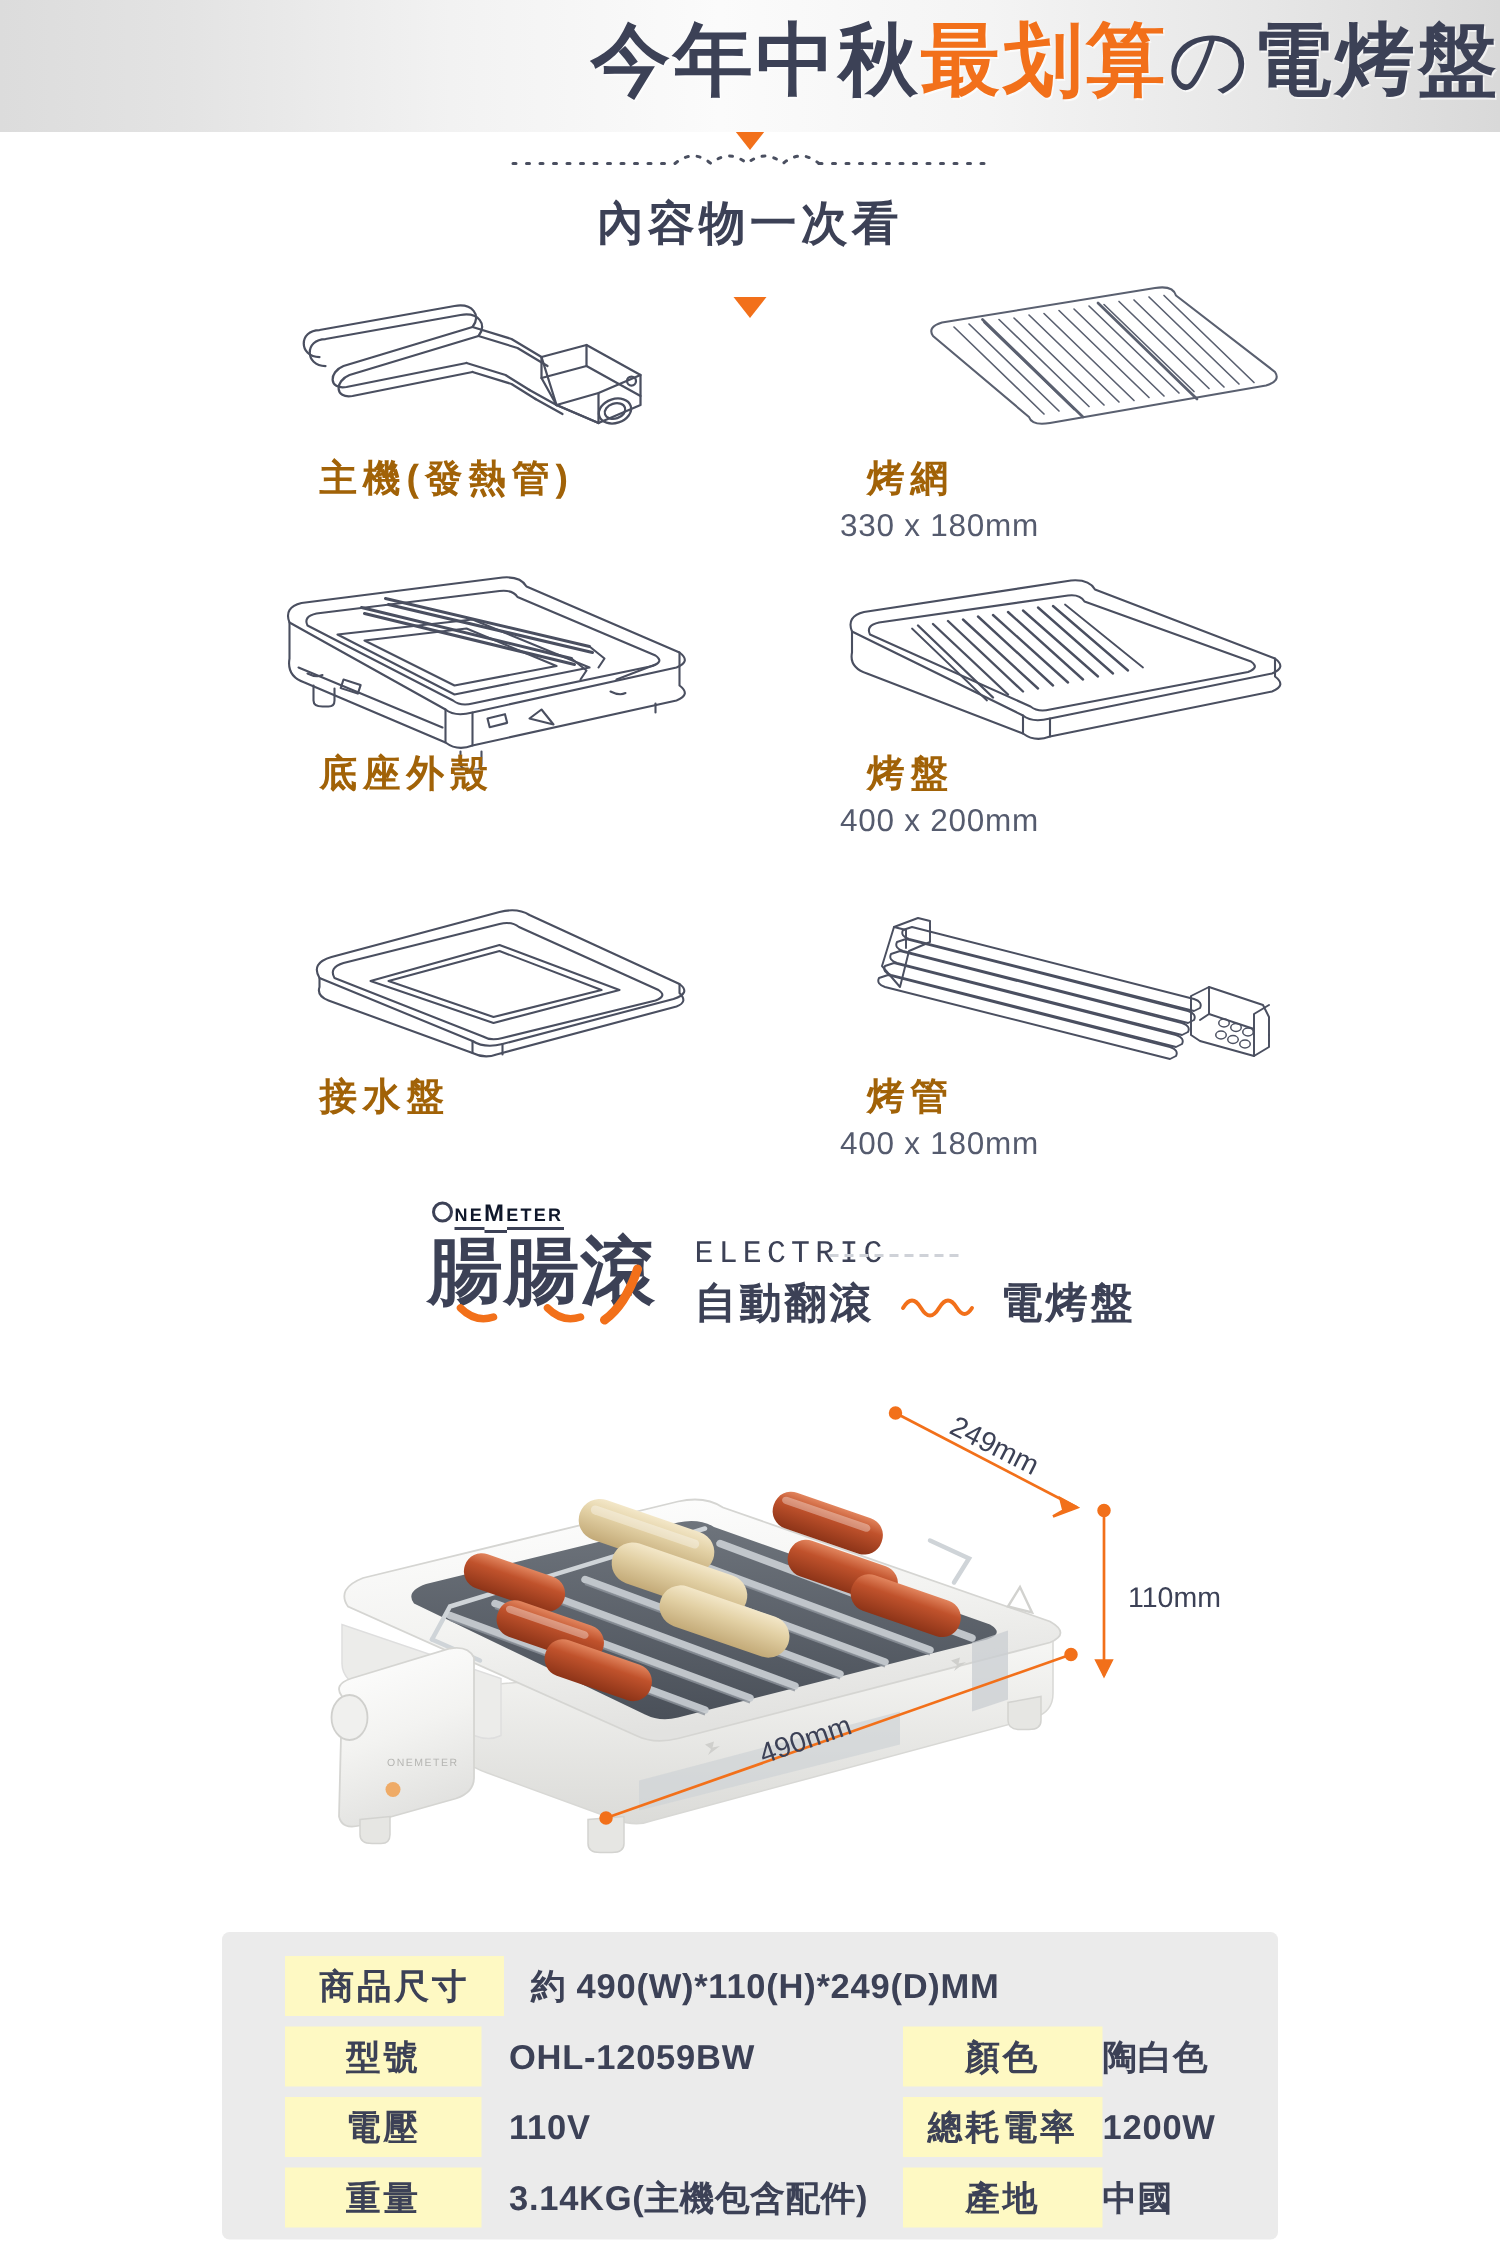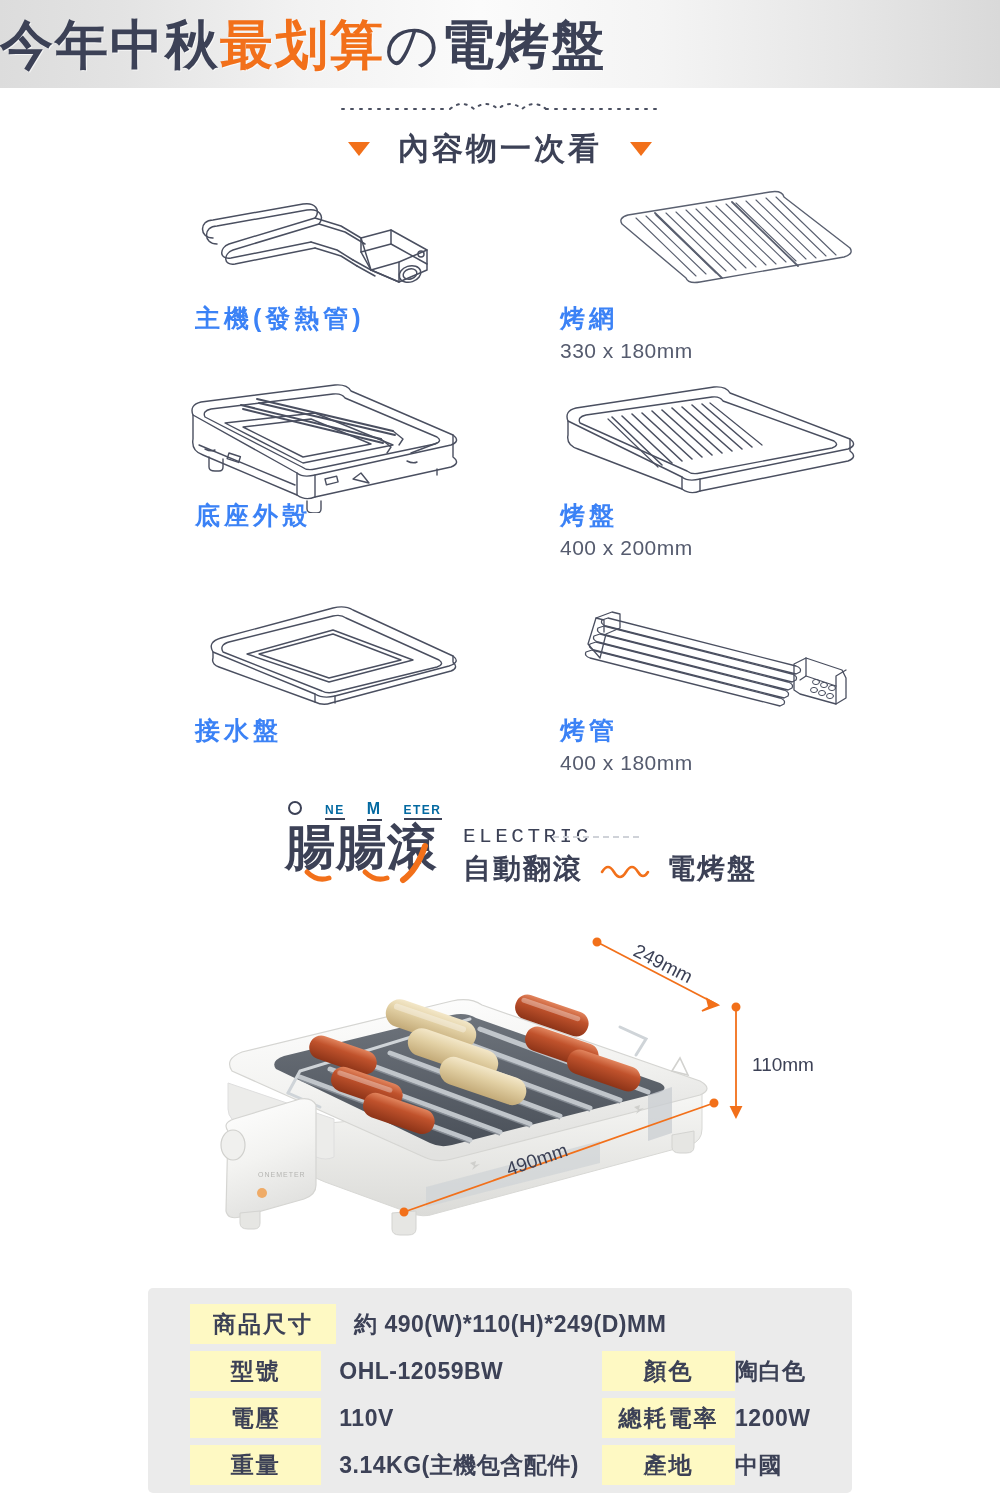--- a/index.html
+++ b/index.html
@@ -16,22 +16,23 @@
 
   
   .header-band {
     width: 1000px;
     height: 88px;
     background: linear-gradient(to right,
         #dcdcdc 0%, #e3e3e3 12%, #f2f2f2 30%,
         #fbfbfb 48%, #f4f4f4 66%, #e6e6e6 85%, #d9d9d9 100%);
     display: flex;
     align-items: center;
-    justify-content: flex-start;
+    justify-content: flex-end;
     position: relative;
+    font-family: Liberation Mono, monospace;
   }
   .header-title {
     font-size: 53px;
     font-weight: 700;
     letter-spacing: 2px;
     line-height: 1;
     white-space: nowrap;
     text-shadow: 1px 1px 0 rgba(255,255,255,.65);
   }
   .header-title .dark { color: #3c4156; }
@@ -51,20 +52,21 @@
 
   
   .section-heading {
     width: 1000px;
     display: flex;
     align-items: center;
     justify-content: center;
     gap: 28px;
     margin-top: 6px;
     height: 46px;
+    flex-direction: column;
   }
   .tri {
     width: 0; height: 0;
     border-left: 11px solid transparent;
     border-right: 11px solid transparent;
     border-top: 14px solid #f2701a;
   }
   .section-heading-text {
     font-size: 31px;
     font-weight: 700;
@@ -86,25 +88,25 @@
   }
   .part .art {
     position: absolute;
     left: 0; top: 0;
     width: 360px;
     height: 130px;
   }
   .part .art svg { display: block; width: 100%; height: 100%; }
   .part-label {
     position: absolute;
-    left: 10px;
+    left: 28px;
     top: 116px;
     font-size: 25px;
     font-weight: 700;
-    color: #3b82f6;
+    color: #a16207;
     letter-spacing: 4px;
     white-space: nowrap;
   }
   .part-dim {
     position: absolute;
     left: 10px;
     top: 153px;
     font-size: 21px;
     font-weight: 400;
     color: #555b6e;
@@ -124,25 +126,24 @@
     left: 285px;
     top: 800px;
     width: 640px;
     height: 100px;
   }
   .brand-logo {
     position: absolute;
     left: 3px; top: 0px;
     font-size: 16px;
     font-weight: 700;
-    color: #0369a1;
+    color: #0f172a;
     letter-spacing: 1.5px;
     display: flex;
     align-items: baseline;
-    gap: 22px;
   }
   .brand-logo .o-ring {
     display: inline-block;
     width: 14px; height: 14px;
     border: 2.4px solid #3c4156;
     border-radius: 50%;
     margin-right: 1px;
     position: relative;
     top: 1px;
   }

